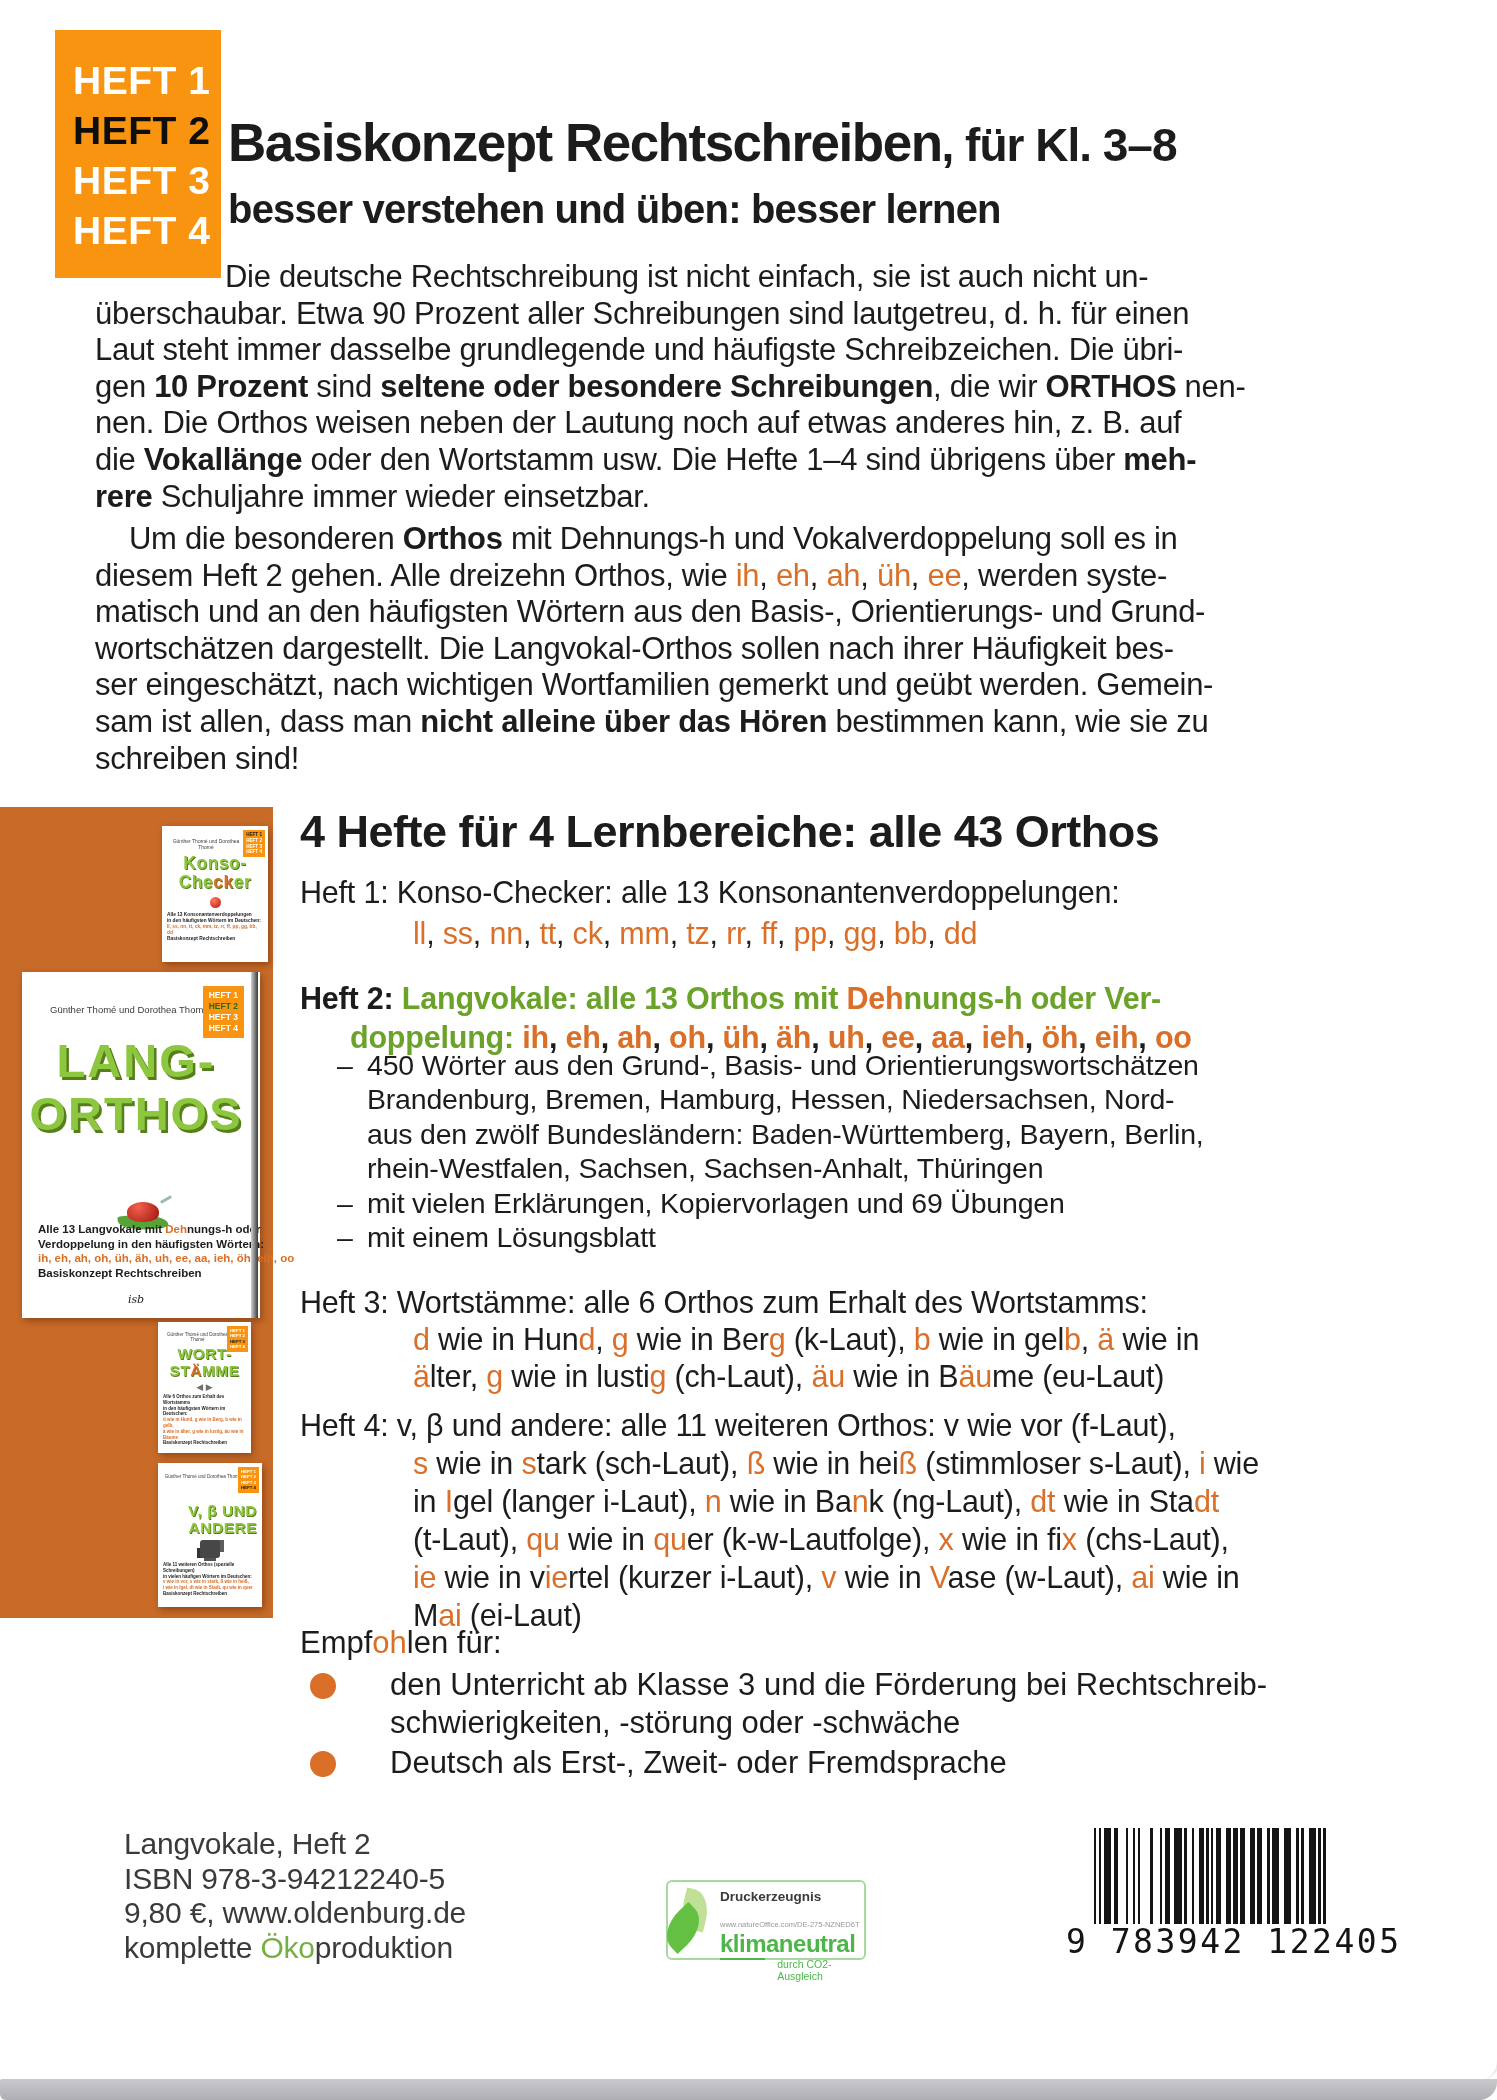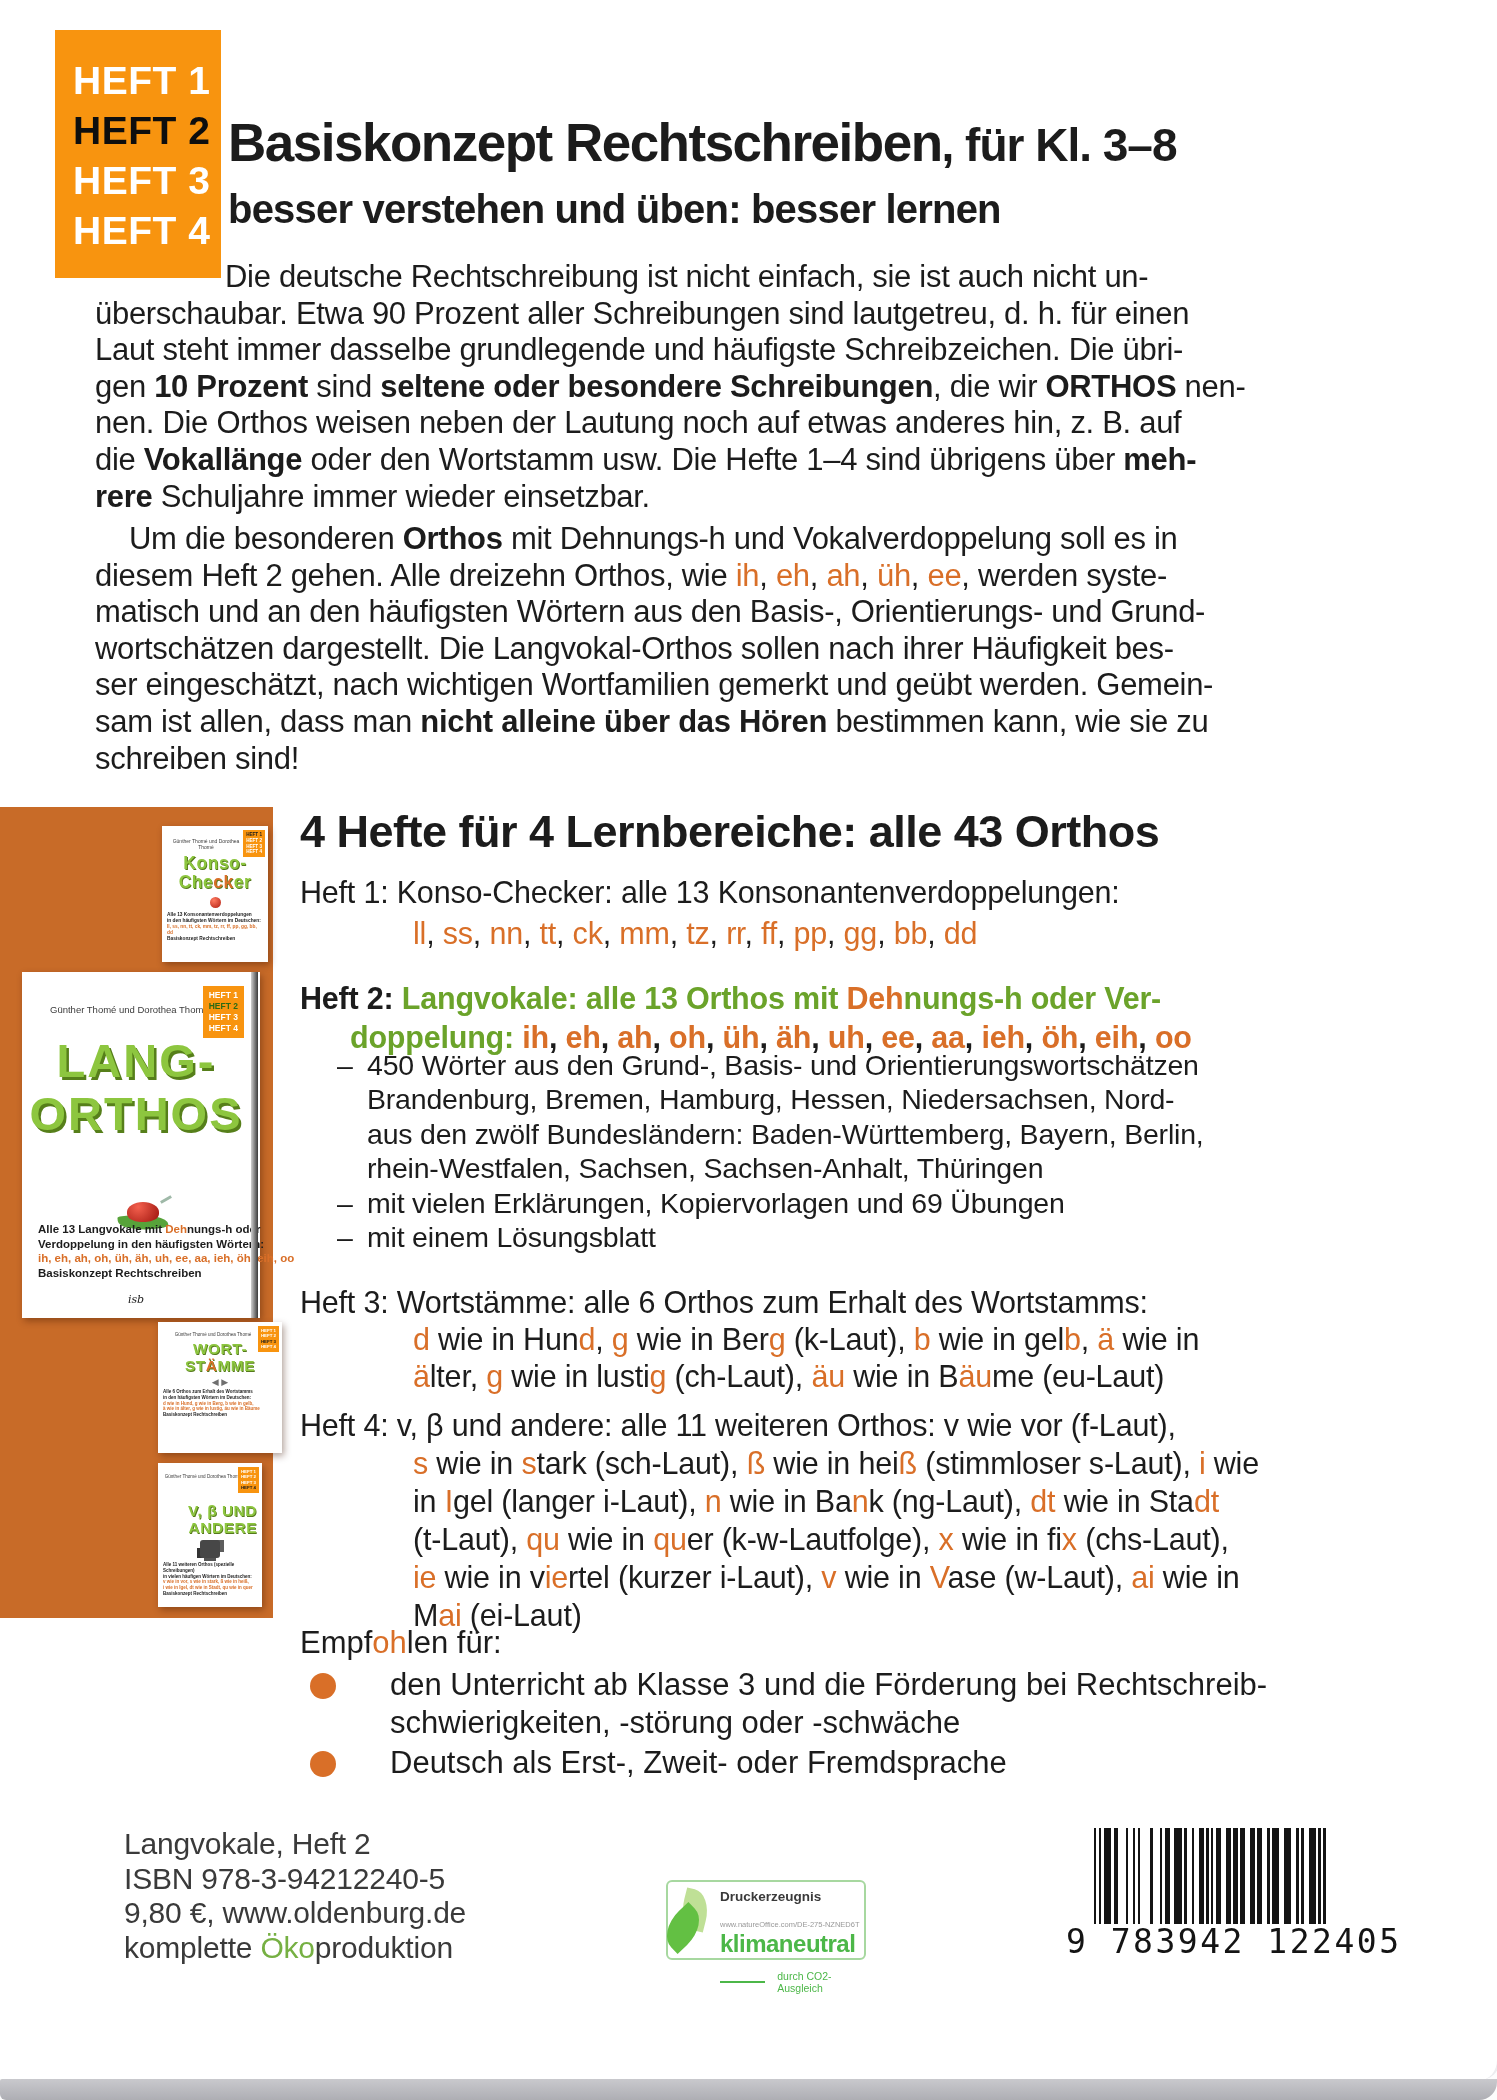--- a/index.html
+++ b/index.html
@@ -92,21 +92,21 @@
   .hat .hleaf{position:absolute;left:0;top:12px;width:50px;height:16px;background:#57a33a;
       border-radius:10% 90% 20% 80%;transform:rotate(-6deg)}
   .hat .hdome{position:absolute;left:9px;top:0;width:32px;height:20px;border-radius:50% 50% 42% 42%;
       background:radial-gradient(circle at 35% 25%,#f4604e,#9c130c)}
   .hat .hstem{position:absolute;right:2px;top:-4px;width:12px;height:3px;background:#9fb9a8;transform:rotate(-30deg)}
   .lang-sub{position:absolute;left:16px;bottom:38px}
   .lang-sub .line{font-size:11.5px;line-height:14.5px;font-weight:700}
   .lang-logo{position:absolute;left:0;right:10px;bottom:12px;text-align:center;
       font-style:italic;font-size:11px;color:#222;font-family:"DejaVu Serif",serif}
 
-  #cover-wort{left:158px;top:1322px;width:124px;height:131px;padding:4px 5px}
+  #cover-wort{left:158px;top:1322px;width:93px;height:131px;padding:4px 5px}
   #cover-wort .c-author{font-size:4.6px;margin-top:6px;margin-right:14px}
   #cover-wort .c-badge{right:3px;top:4px}
   #cover-wort .c-badge .li{font-size:4.4px;line-height:5.4px}
   .wort-title{margin-top:3px;text-align:center}
   .wort-title .line{font-size:15.5px;line-height:17px;font-weight:800;color:var(--cover-green);
       text-shadow:.8px .8px 0 #55791c;letter-spacing:.5px}
   .arrows{text-align:center;font-size:9px;color:#6f6f6f;margin:3px 0 2px}
   #cover-wort .c-sub,#cover-vb .c-sub{font-size:4.5px;line-height:5.8px;font-weight:700}
 
   #cover-vb{left:158px;top:1463px;width:104px;height:144px;padding:4px 5px}
@@ -126,21 +126,21 @@
   .eco{position:absolute;left:666px;top:1880px;width:200px;height:80px;border:2px solid #a7d8a0;
        border-radius:6px;background:#fff;box-sizing:border-box}
   .leaf1{position:absolute;left:14px;top:8px;width:26px;height:40px;background:#bfe096;
        border-radius:0 70% 0 70%;transform:rotate(14deg)}
   .leaf2{position:absolute;left:0px;top:24px;width:30px;height:44px;background:#63c043;
        border-radius:0 70% 0 70%;transform:rotate(46deg)}
   .eco-text{position:absolute;left:52px;top:7px;width:144px}
   .eco-l1{font-size:13.5px;font-weight:700;color:#3a3a3a}
   .eco-l2{font-size:7.5px;color:#999;margin-top:16px}
   .eco-l3{font-size:24px;font-weight:700;color:var(--eco);letter-spacing:-.5px;margin-top:1px}
-  .eco-l4{display:flex;align-items:center;gap:12px;margin-top:12px}
+  .eco-l4{display:flex;align-items:flex-start;gap:12px;margin-top:0px}
   .eco-rule{width:52px;height:1.5px;background:var(--eco)}
   .eco-l4 span{font-size:10.5px;color:var(--eco)}
 
   
   .barcode{position:absolute;left:1094px;top:1828px;width:232px;height:96px;display:flex}
   .bar{flex:none;width:2.442px;height:100%}
   .bar.on{background:#141414}
   .bar.off{background:transparent}
   .bc-digits{position:absolute;left:1066px;top:1922px;font-size:33px;letter-spacing:2.5px;
        color:#141414;font-family:"DejaVu Sans Mono",monospace;white-space:nowrap}

